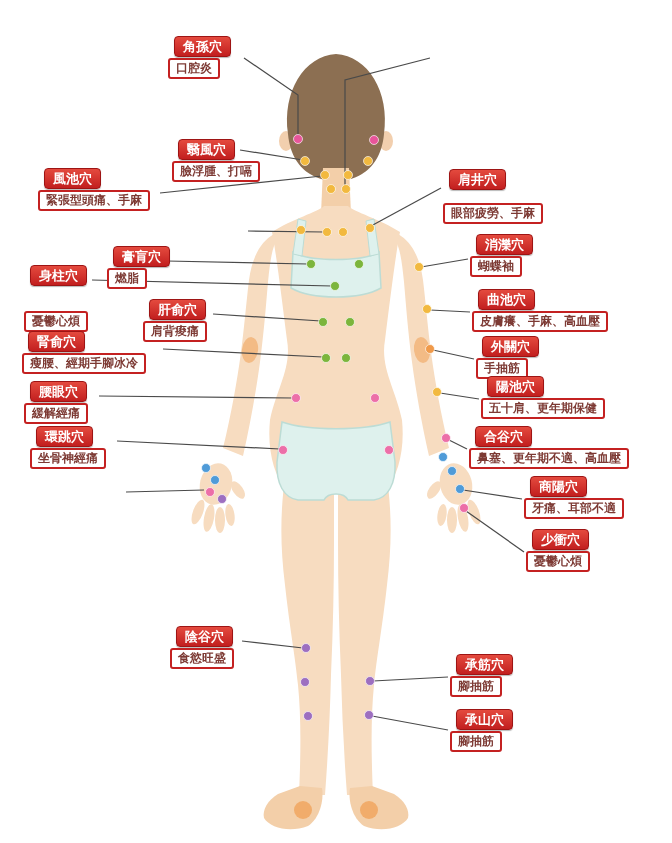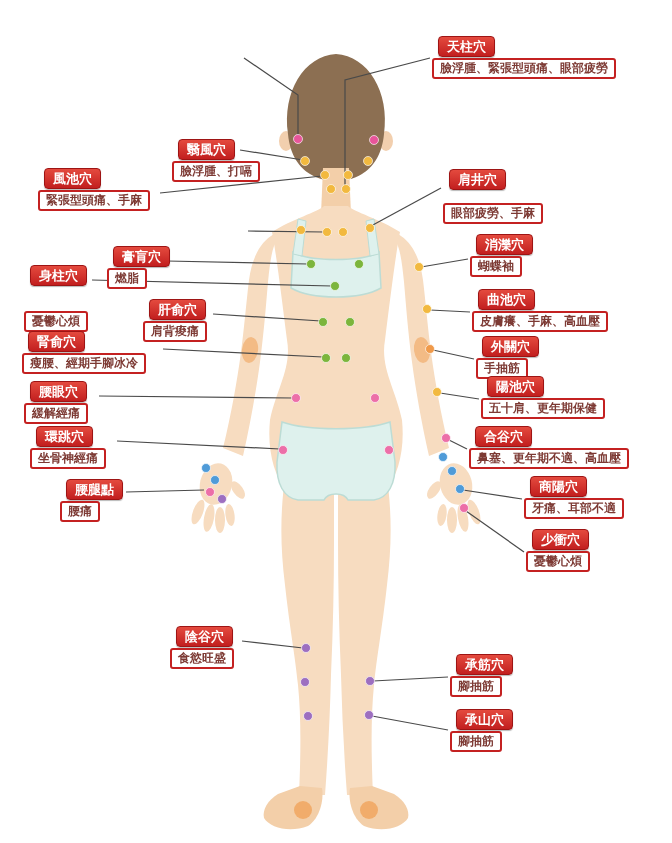--- a/index.html
+++ b/index.html
@@ -158,20 +158,24 @@
         <circle cx="222" cy="499" r="4.5" fill="#9d6fc0" stroke="rgba(255,255,255,0.65)" stroke-width="1"></circle>
         <circle cx="306" cy="648" r="4.5" fill="#9d6fc0" stroke="rgba(255,255,255,0.65)" stroke-width="1"></circle>
         <circle cx="305" cy="682" r="4.5" fill="#9d6fc0" stroke="rgba(255,255,255,0.65)" stroke-width="1"></circle>
         <circle cx="370" cy="681" r="4.5" fill="#9d6fc0" stroke="rgba(255,255,255,0.65)" stroke-width="1"></circle>
         <circle cx="308" cy="716" r="4.5" fill="#9d6fc0" stroke="rgba(255,255,255,0.65)" stroke-width="1"></circle>
         <circle cx="369" cy="715" r="4.5" fill="#9d6fc0" stroke="rgba(255,255,255,0.65)" stroke-width="1"></circle>
       </g>
   </svg>
 
   <div id="labels">
+      <div class="label" style="left: 168px; top: 36px;">
+        <div class="hd">角孫穴</div>
+        <div class="bd">口腔炎</div>
+      </div>
       <div class="label" style="left: 172px; top: 139px;">
         <div class="hd">翳風穴</div>
         <div class="bd">臉浮腫、打嗝</div>
       </div>
       <div class="label" style="left: 38px; top: 168px;">
         <div class="hd">風池穴</div>
         <div class="bd">緊張型頭痛、手麻</div>
       </div>
       <div class="label" style="left: 107px; top: 246px;">
         <div class="hd">膏肓穴</div>
@@ -190,32 +194,24 @@
         <div class="bd">瘦腰、經期手腳冰冷</div>
       </div>
       <div class="label" style="left: 24px; top: 381px; font-family: Liberation Serif, serif;">
         <div class="hd">腰眼穴</div>
         <div class="bd">緩解經痛</div>
       </div>
       <div class="label" style="left: 30px; top: 426px;">
         <div class="hd">環跳穴</div>
         <div class="bd">坐骨神經痛</div>
       </div>
-      <div class="label" style="left: 60px; top: 479px;">
-        <div class="hd">腰腿點</div>
-        <div class="bd">腰痛</div>
-      </div>
       <div class="label" style="left: 170px; top: 626px;">
         <div class="hd">陰谷穴</div>
         <div class="bd">食慾旺盛</div>
       </div>
-      <div class="label" style="left: 432px; top: 36px;">
-        <div class="hd">天柱穴</div>
-        <div class="bd">臉浮腫、緊張型頭痛、眼部疲勞</div>
-      </div>
       <div class="label" style="left: 443px; top: 169px; gap: 12px;">
         <div class="hd">肩井穴</div>
         <div class="bd">眼部疲勞、手麻</div>
       </div>
       <div class="label" style="left: 470px; top: 234px;">
         <div class="hd">消濼穴</div>
         <div class="bd">蝴蝶袖</div>
       </div>
       <div class="label" style="left: 472px; top: 289px;">
         <div class="hd">曲池穴</div>

